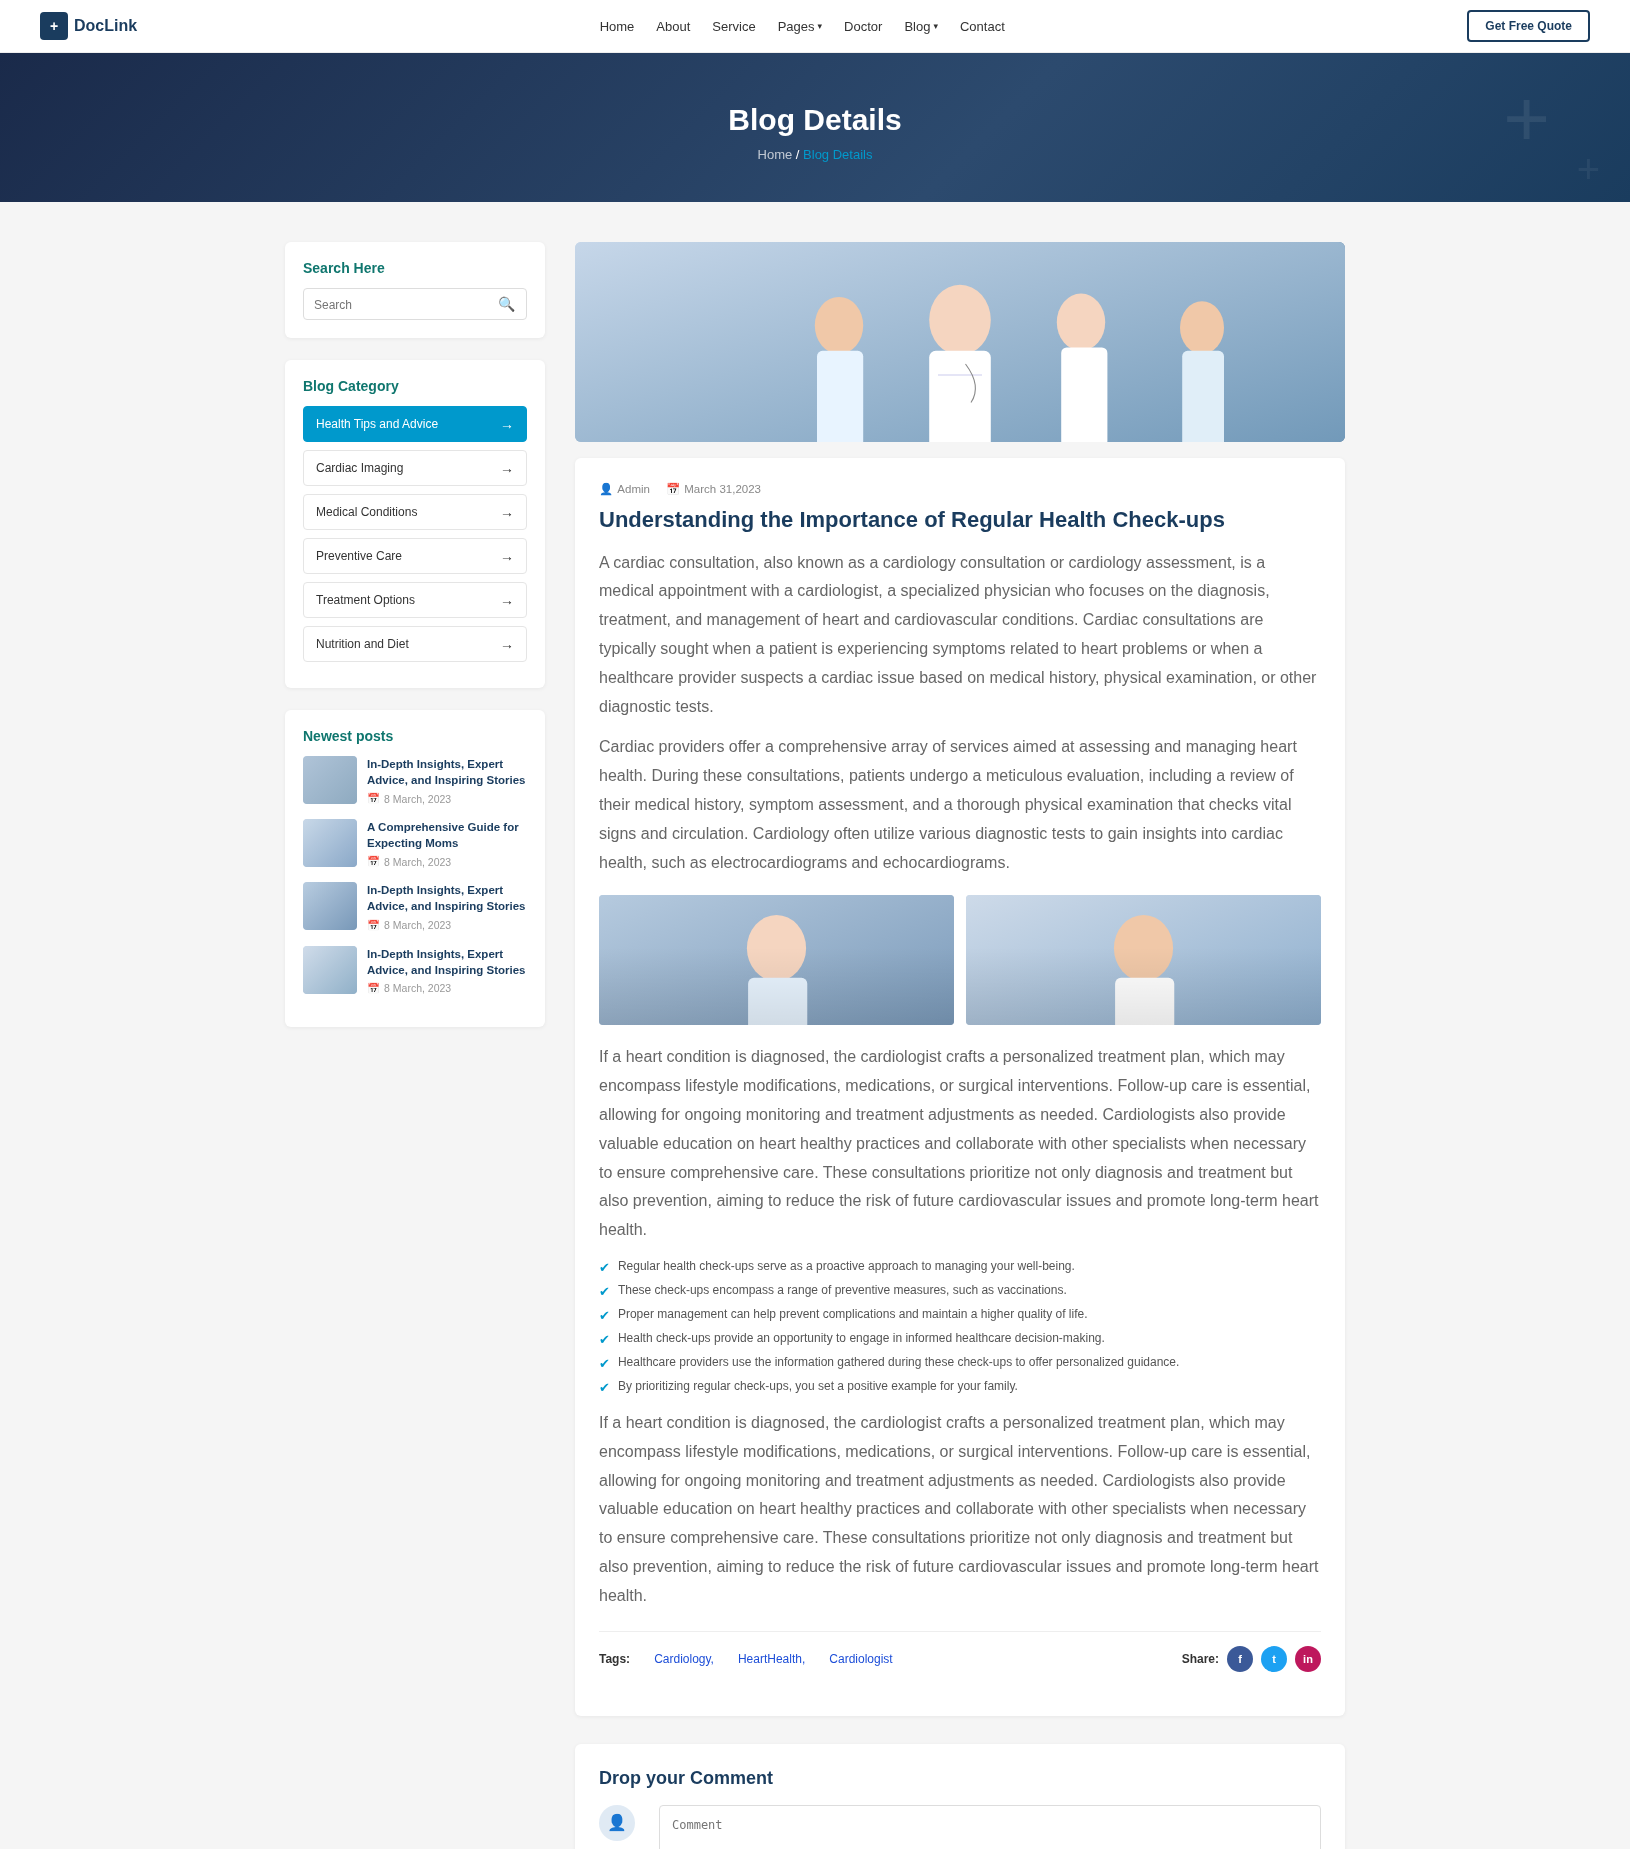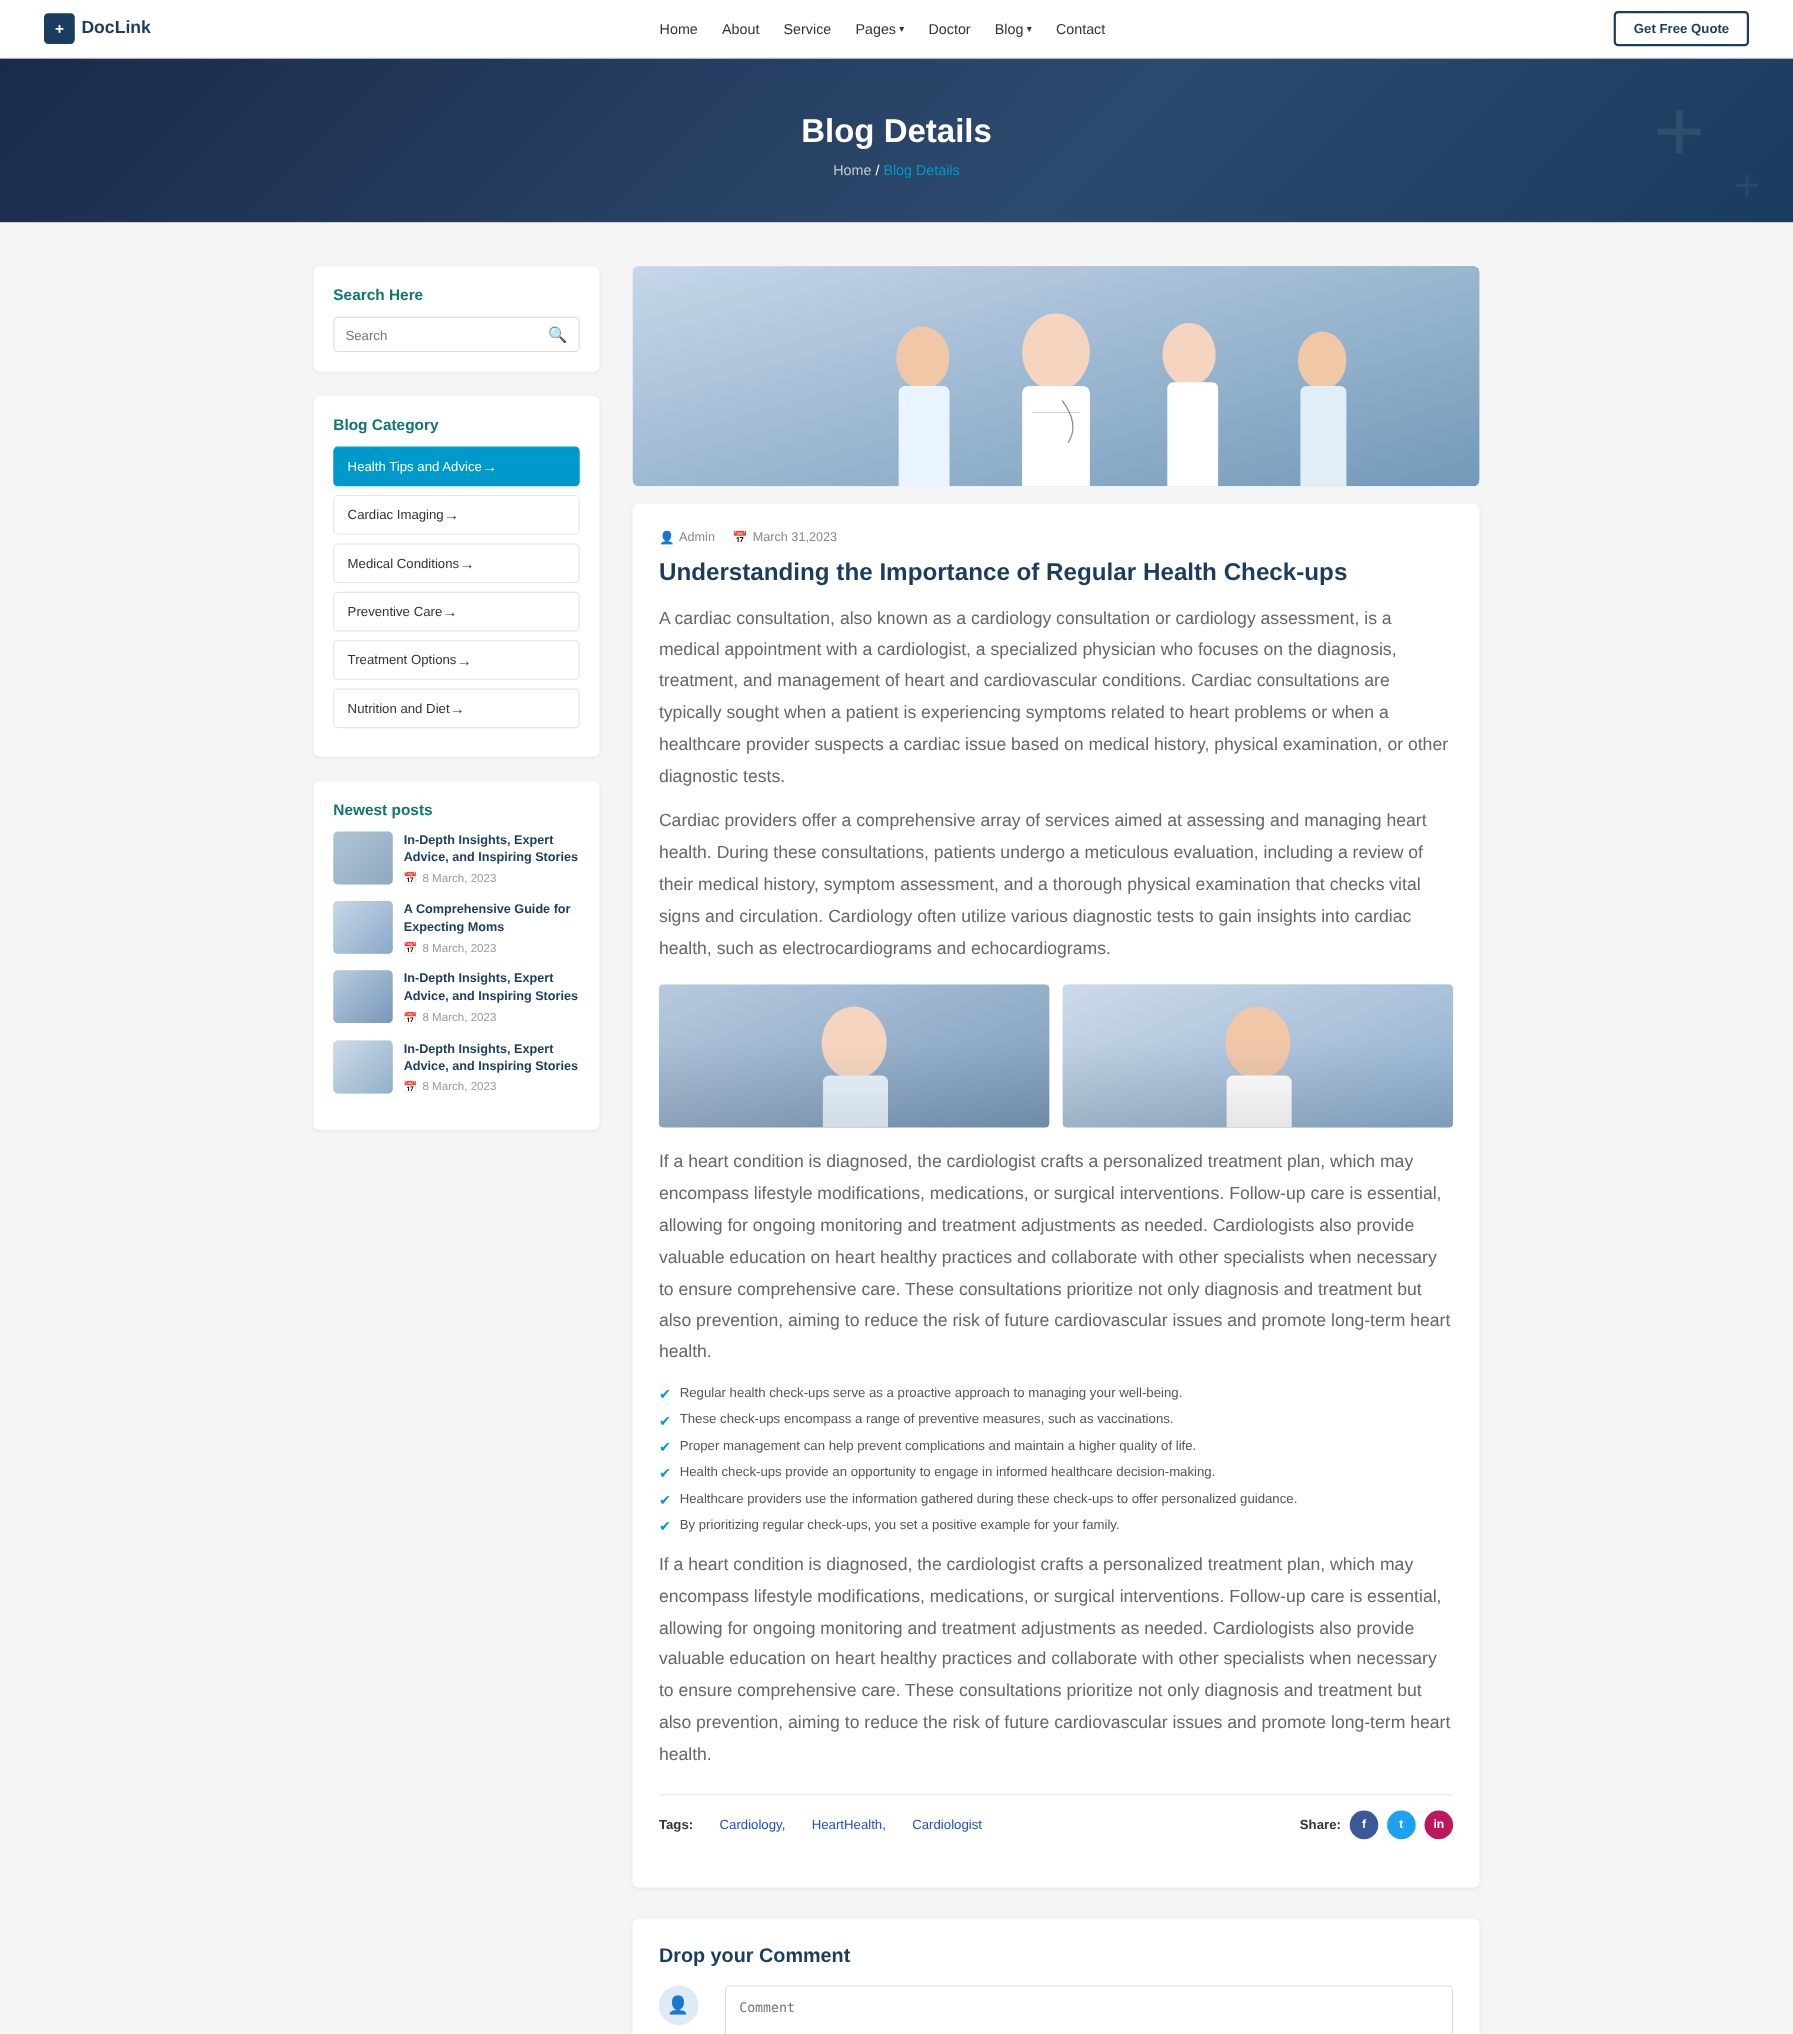--- a/index.html
+++ b/index.html
@@ -95,20 +95,21 @@
       outline: none;
       width: 100%;
       font-size: 12px;
       color: #999;
     }
     .search-icon-btn { color: #0099cc; cursor: pointer; font-size: 14px; }
 
     .category-item {
       display: flex;
       align-items: center;
+      justify-content: space-between;
       padding: 9px 12px;
       border: 1px solid #e5e5e5;
       border-radius: 4px;
       margin-bottom: 8px;
       cursor: pointer;
       font-size: 12px;
       color: #333;
       transition: all 0.2s;
     }
     .category-item:hover, .category-item.active {

